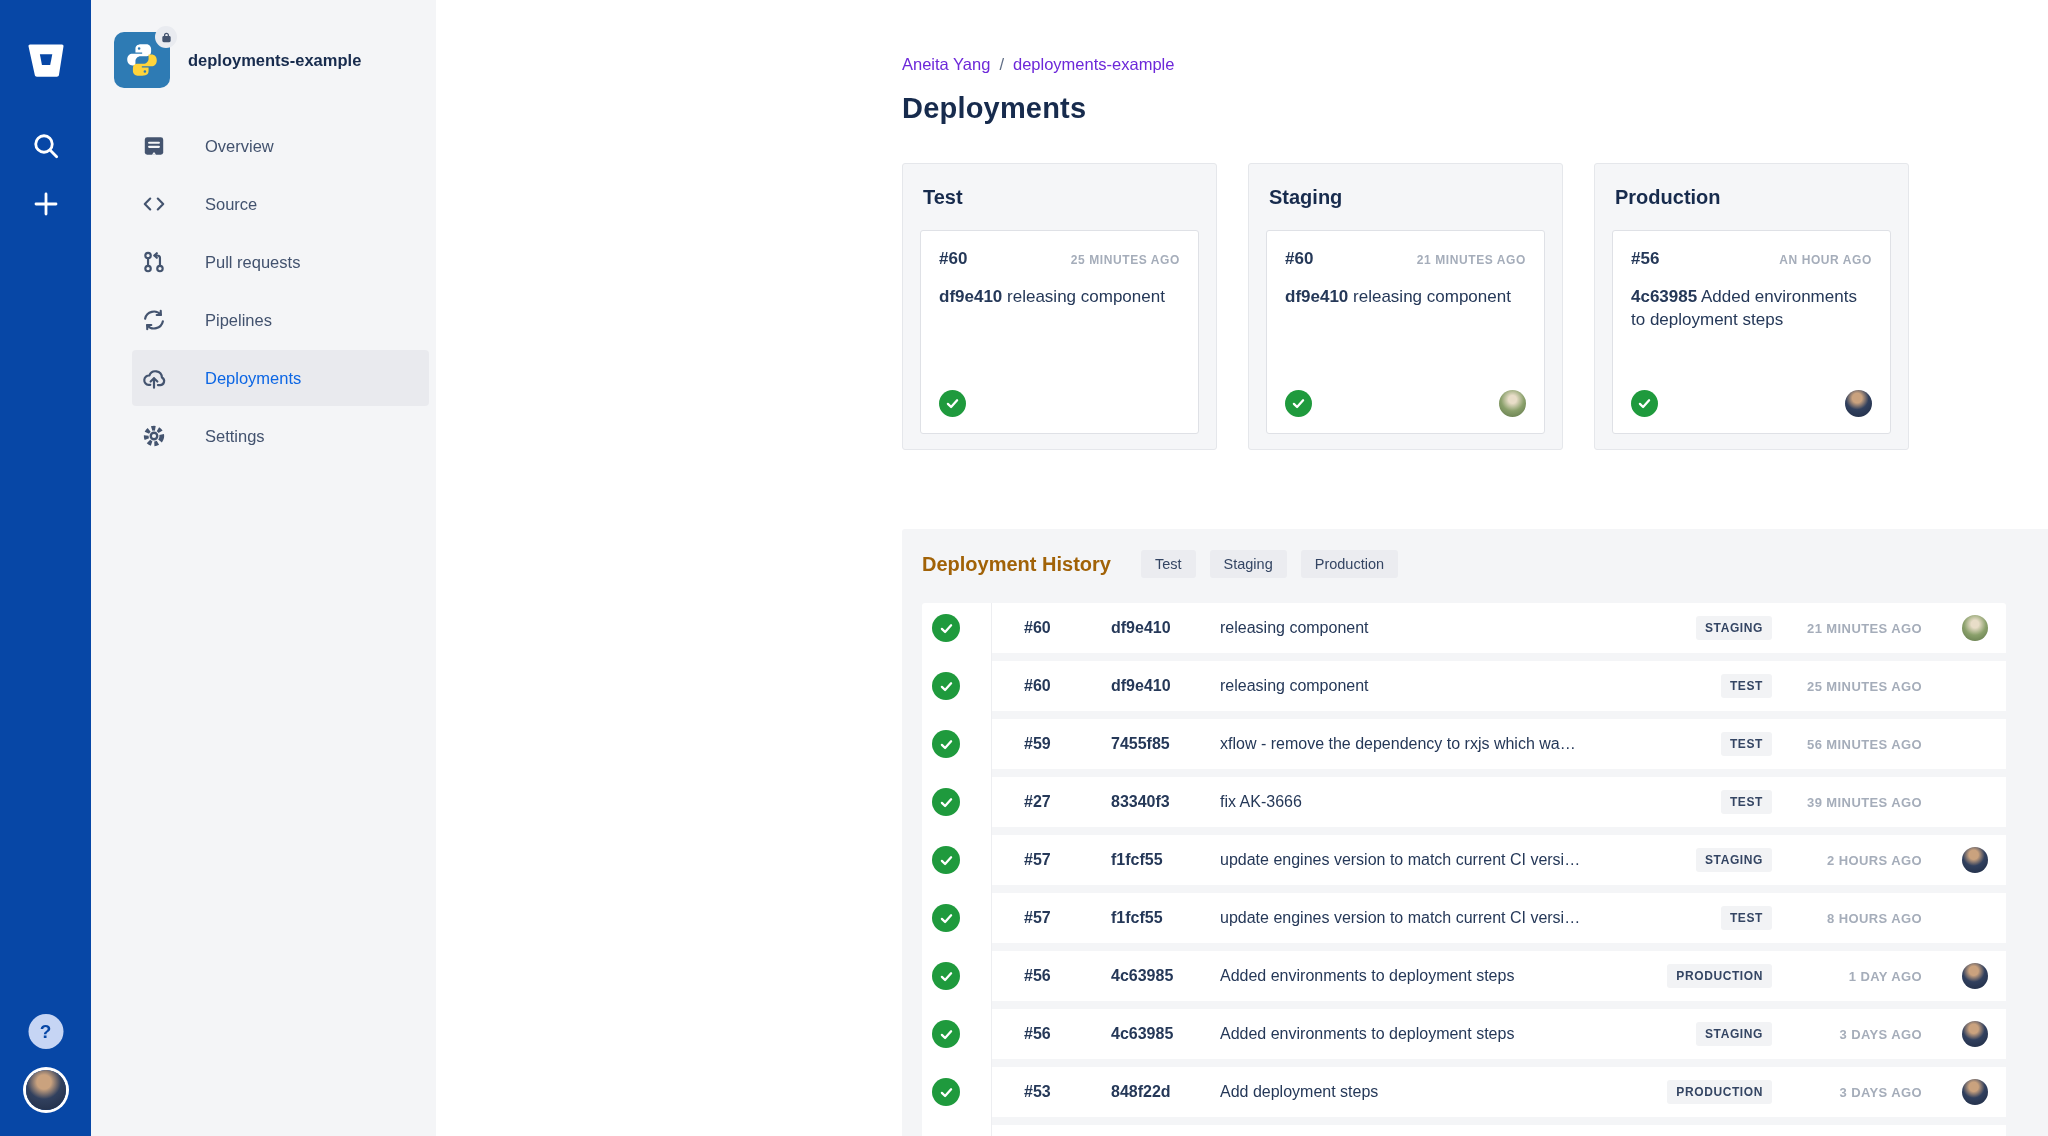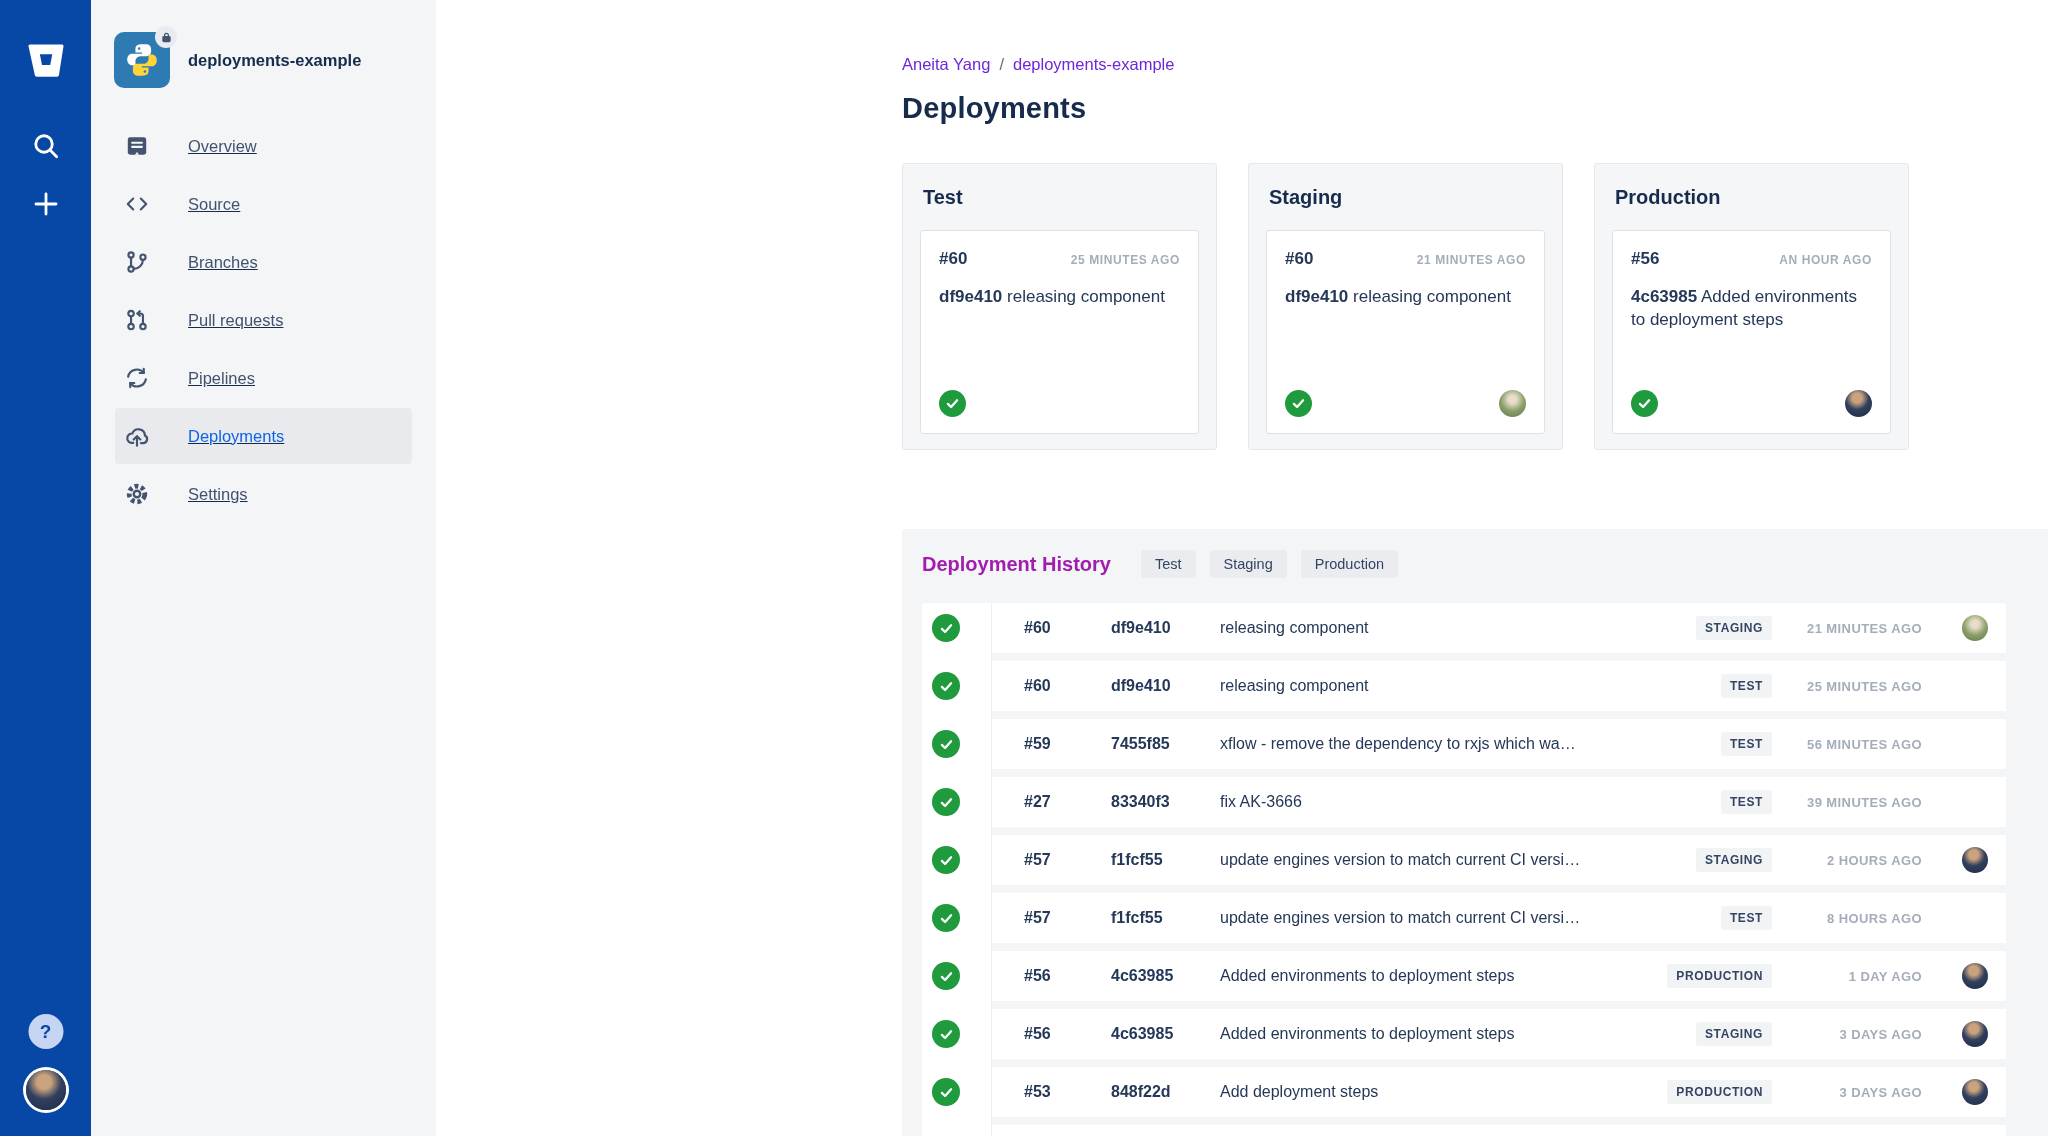--- a/index.html
+++ b/index.html
@@ -24,21 +24,21 @@
 
   
   .sidebar { position:absolute; left:91px; top:0; width:345px; height:100%; background:#F4F5F7; z-index:4; }
   .repo-head { position:absolute; top:32px; left:23px; display:flex; align-items:center; }
   .repo-avatar { position:relative; width:56px; height:56px; border-radius:10px; background:#2E7BB4; flex:0 0 auto; }
   .repo-avatar svg.py { position:absolute; inset:7px; }
   .repo-lock { position:absolute; top:-6px; right:-7px; width:22px; height:22px; border-radius:50%;
     background:#E9EBF0; display:flex; align-items:center; justify-content:center; }
   .repo-title { margin-left:18px; font-size:16.5px; font-weight:700; color:#172B4D; }
 
-  .nav { position:absolute; top:117px; left:0; width:100%;text-decoration:underline; }
+  .nav { position:absolute; top:117px; left:17px; width:100%; }
   .nav-item { position:relative; height:58px; display:flex; align-items:center; cursor:pointer; }
   .nav-item .hl { position:absolute; left:24px; right:24px; top:1px; bottom:1px; border-radius:4px; background:transparent; }
   .nav-item.active .hl { background:#E9EAEE; }
   .nav-icon { position:relative; width:26px; height:26px; margin-left:33px; flex:0 0 auto; color:#44546F; }
   .nav-label { position:relative; margin-left:38px; font-size:16.5px; color:#42526E; }
   .nav-item.active .nav-label { color:#0C66E4; font-weight:400; }
 
   
   .content { position:absolute; left:436px; top:0; right:0; bottom:0; background:#ffffff; }
   .breadcrumb { position:absolute; left:466px; top:55px; font-size:16.5px; color:#5E6C84; }
@@ -58,21 +58,21 @@
   .env-msg { margin-top:16px; font-size:17px; line-height:1.38; color:#253858; }
   .env-msg b { font-weight:700; }
   .env-foot { position:absolute; left:18px; right:18px; bottom:16px; display:flex; justify-content:space-between; align-items:center; }
   .check { width:27px; height:27px; border-radius:50%; background:#1F9A3D; display:flex; align-items:center; justify-content:center; }
   .env-ava { width:27px; height:27px; border-radius:50%; }
   .hidden { visibility:hidden; }
 
   
   .panel { position:absolute; left:466px; top:529px; right:0; bottom:0; background:#F4F5F7; border-radius:3px 0 0 0; }
   .panel-head { position:absolute; top:21px; left:20px; display:flex; align-items:center; }
-  .panel-title { font-size:20px; font-weight:700; color:#a21caf; }
+  .panel-title { font-size:20px; font-weight:700; color:#a16207; }
   .chips { display:flex; gap:14px; margin-left:30px; }
   .chip { background:#EBECF0; border-radius:3px; padding:6px 14px; font-size:14.5px; color:#344563; cursor:pointer; }
 
   .htable { position:absolute; left:20px; top:74px; right:42px; bottom:0; }
   .status-col { position:absolute; left:0; top:0; bottom:0; width:70px; background:#ffffff;
     border-right:1px solid #EDEEF1; border-radius:3px 0 0 0; }
   .hrows { position:absolute; left:70px; right:0; top:0; }
   .hrow { position:relative; height:50px; background:#ffffff; margin-bottom:8px;
     display:flex; align-items:center; }
   .hrow:first-child { border-radius:0 3px 0 0; }
@@ -152,33 +152,20 @@
     <span class="nav-icon">
           <svg viewBox="0 0 24 24" width="26" height="26" fill="none" stroke="currentColor" stroke-width="2" stroke-linecap="round" stroke-linejoin="round">
             <polyline points="8.5,7 3.5,12 8.5,17"></polyline>
             <polyline points="15.5,7 20.5,12 15.5,17"></polyline>
           </svg>
         </span>
     <span class="nav-label">Source</span>
   </div>
 
 
-  <div class="nav-item">
-    <div class="hl"></div>
-    <span class="nav-icon">
-          <svg viewBox="0 0 24 24" width="26" height="26" fill="none" stroke="currentColor" stroke-width="2" stroke-linecap="round" stroke-linejoin="round">
-            <circle cx="6.5" cy="5.5" r="2.4"></circle>
-            <circle cx="6.5" cy="18.5" r="2.4"></circle>
-            <circle cx="17.5" cy="7.5" r="2.4"></circle>
-            <line x1="6.5" y1="8" x2="6.5" y2="16"></line>
-            <path d="M17.5 10a8.5 8.5 0 0 1-8.5 8.3"></path>
-          </svg>
-        </span>
-    <span class="nav-label">Branches</span>
-  </div>
 
   <div class="nav-item">
     <div class="hl"></div>
     <span class="nav-icon">
           <svg viewBox="0 0 24 24" width="26" height="26" fill="none" stroke="currentColor" stroke-width="2" stroke-linecap="round" stroke-linejoin="round">
             <circle cx="6.5" cy="6" r="2.5"></circle>
             <circle cx="6.5" cy="18" r="2.5"></circle>
             <circle cx="17.5" cy="18" r="2.5"></circle>
             <line x1="6.5" y1="8.6" x2="6.5" y2="15.4"></line>
             <path d="M12.5 6h2.6a2.4 2.4 0 0 1 2.4 2.4v7"></path>

